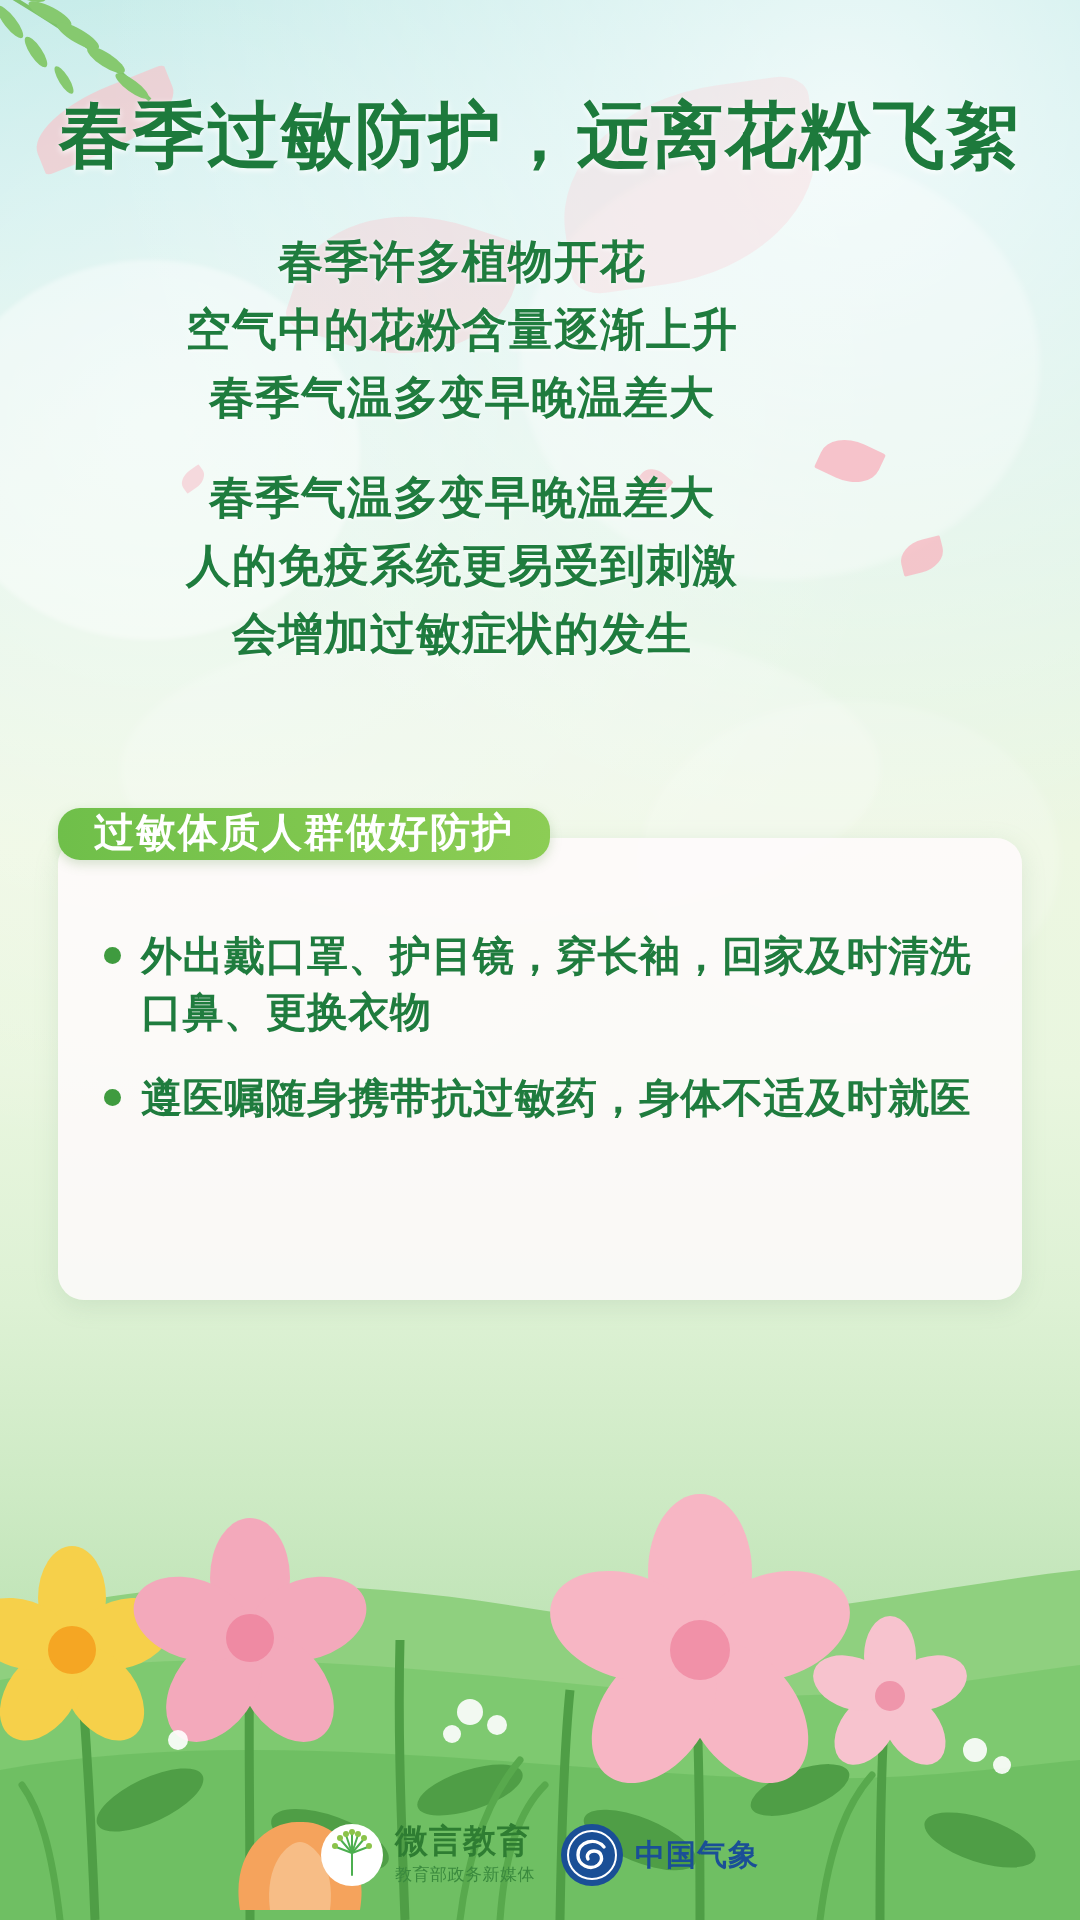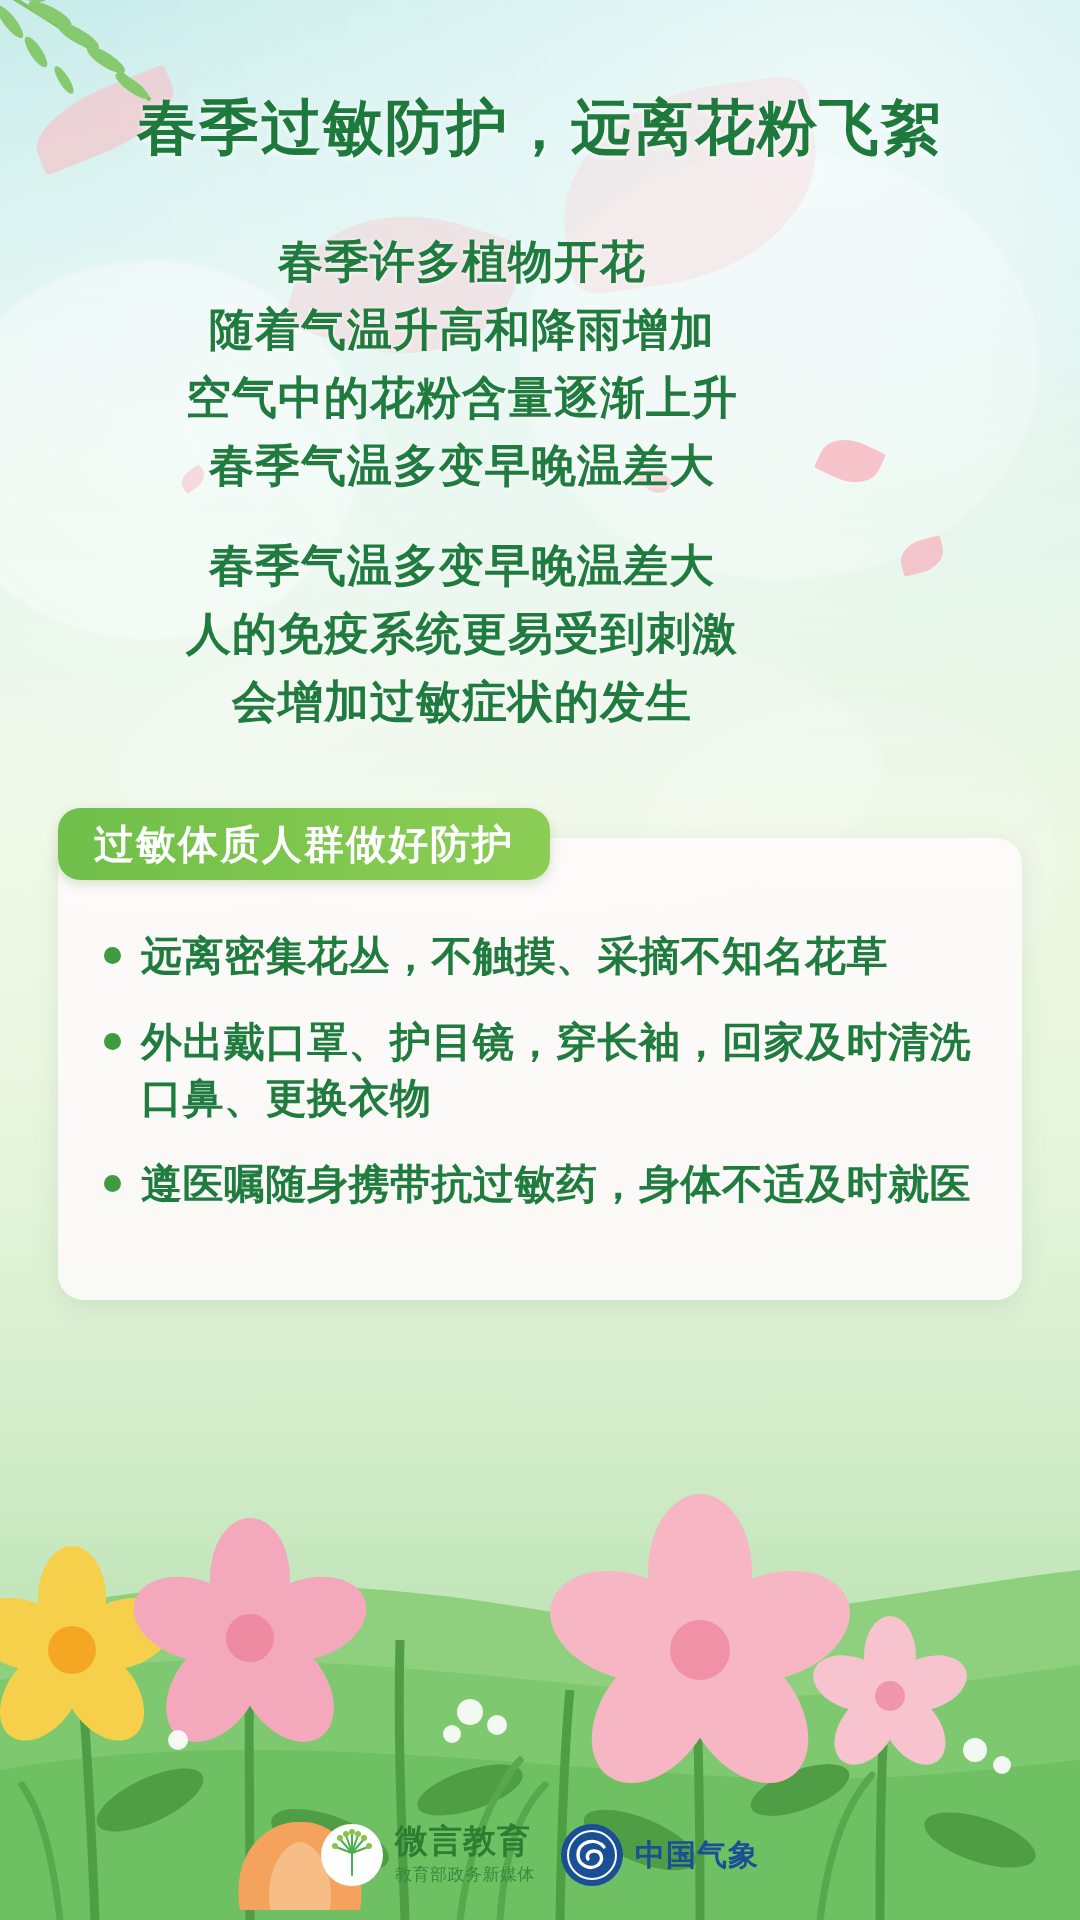--- a/index.html
+++ b/index.html
@@ -72,21 +72,21 @@
     pointer-events: none;
   }
 
   
   .title {
     position: absolute;
     top: 88px;
     left: 0;
     width: 1080px;
     text-align: center;
-    font-size: 60px;
+    font-size: 72px;
     font-weight: bold;
     letter-spacing: 2px;
     color: #1d7a3c;
     text-shadow: 0 2px 6px rgba(255,255,255,0.9);
     font-family: "Liberation Serif", serif;
   }
 
   
   .intro {
     position: absolute;
@@ -114,25 +114,25 @@
     height: 462px;
     background: rgba(255,250,252,0.82);
     border-radius: 26px;
     box-shadow: 0 6px 24px rgba(120,160,130,0.18);
   }
   .card-header {
     position: absolute;
     left: 58px;
     top: 808px;
     min-width: 455px;
-    height: 72px;
+    height: 52px;
     background: linear-gradient(90deg, #6fbf4a 0%, #82c84f 62%, #8ccd55 100%);
     border-radius: 22px 22px 22px 22px;
     display: flex;
-    align-items: center;
+    align-items: flex-end;
     padding: 0 36px;
     box-sizing: border-box;
     box-shadow: 0 4px 12px rgba(90,150,70,0.25);
   }
   .card-header span {
     color: #ffffff;
     font-size: 40px;
     font-weight: bold;
     letter-spacing: 2px;
   }
@@ -247,39 +247,34 @@
       <ellipse cx="20" cy="42" rx="20" ry="6" transform="rotate(52 20 42)"></ellipse>
       <ellipse cx="46" cy="72" rx="18" ry="6" transform="rotate(56 46 72)"></ellipse>
       <ellipse cx="74" cy="100" rx="16" ry="5" transform="rotate(58 74 100)"></ellipse>
     </g>
   </svg>
 
   <div class="title">春季过敏防护，远离花粉飞絮</div>
 
   <div class="intro">
     <div class="line">春季许多植物开花</div>
-    <div class="line">随着气温升高和降雨增加</div>
     <div class="line">空气中的花粉含量逐渐上升</div>
     <div class="line">春季气温多变早晚温差大</div>
     <div class="gap"></div>
     <div class="line">春季气温多变早晚温差大</div>
     <div class="line">人的免疫系统更易受到刺激</div>
     <div class="line">会增加过敏症状的发生</div>
   </div>
 
   <div class="card"></div>
   <div class="card-header">
     <span>过敏体质人群做好防护</span>
   </div>
 
   <div class="bullets">
-    <div class="bullet">
-      <div class="dot"></div>
-      <div class="btext">远离密集花丛，不触摸、采摘不知名花草</div>
-    </div>
     <div class="bullet">
       <div class="dot"></div>
       <div class="btext">外出戴口罩、护目镜，穿长袖，回家及时清洗口鼻、更换衣物</div>
     </div>
     <div class="bullet">
       <div class="dot"></div>
       <div class="btext">遵医嘱随身携带抗过敏药，身体不适及时就医</div>
     </div>
   </div>
 

